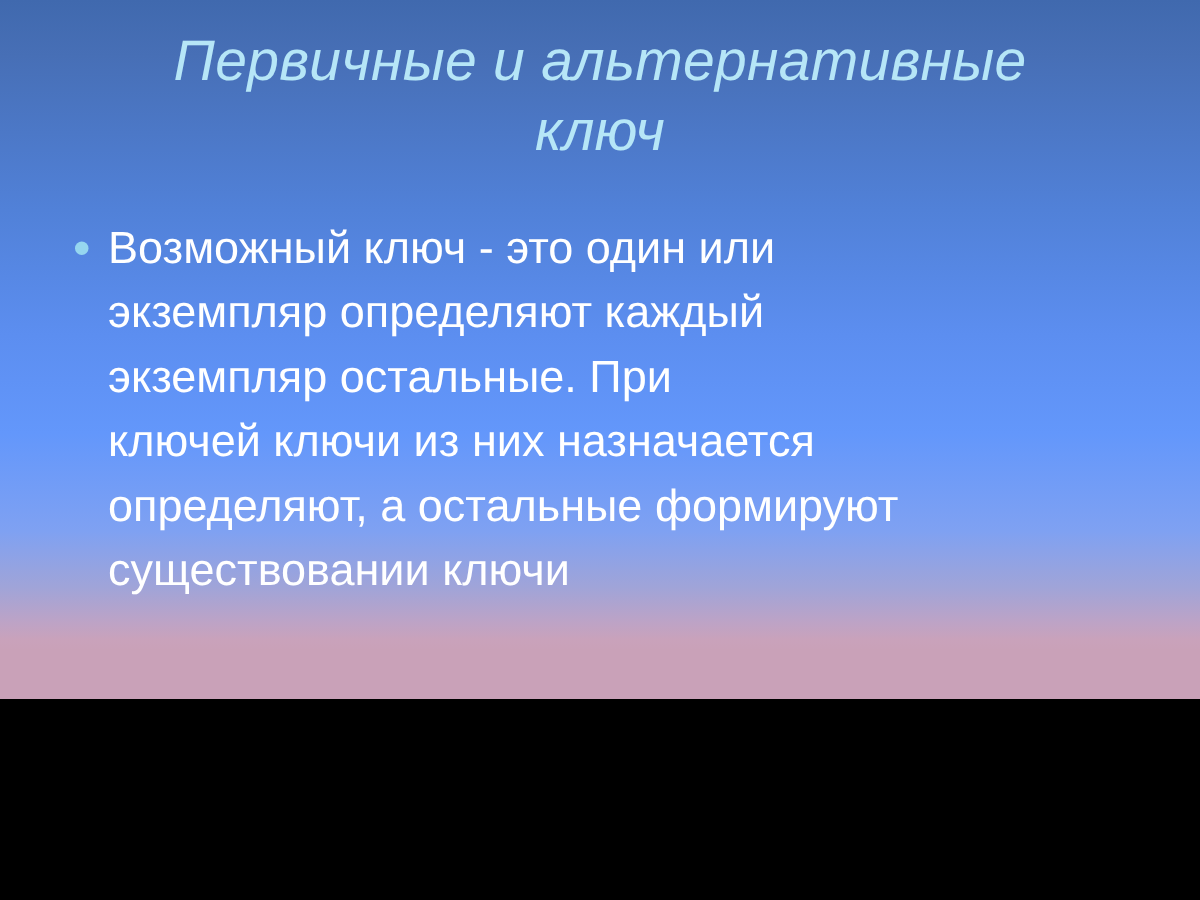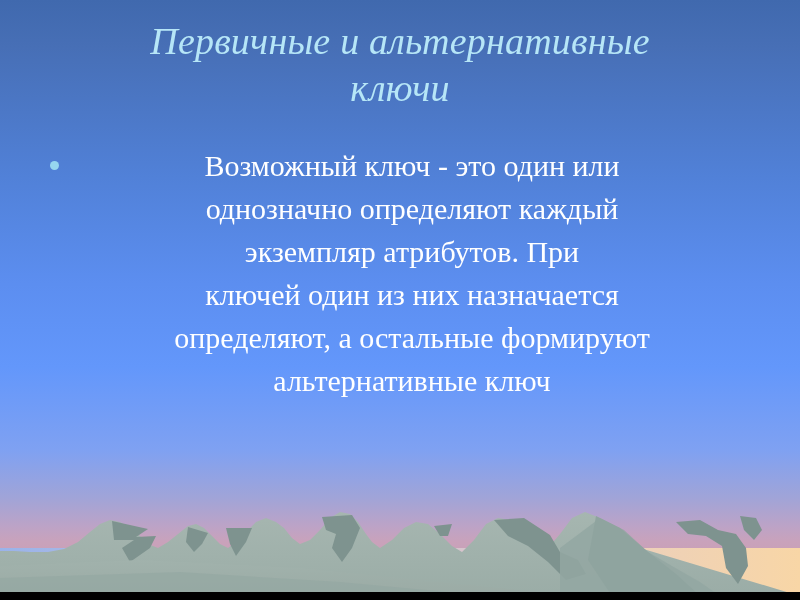--- a/index.html
+++ b/index.html
@@ -4,23 +4,23 @@
 <title>Slide</title>
 <style>
   html, body {
     margin: 0;
     padding: 0;
     background: #000;
   }
   #slide {
     position: relative;
     width: 800px;
-    height: 592px;
+    height: 466px;
     overflow: hidden;
-    font-family: Liberation Serif, serif;
+    font-family: Liberation Sans, sans-serif;
     
     background: linear-gradient(to bottom,
         #4069ae 0%,
         #476fb6 8%,
         #5181d8 30%,
         #5c8ef0 48%,
         #6397fb 62%,
         #7fa1f2 76%,
         #a0a4d8 84%,
         #bda3c6 89%,
@@ -74,21 +74,20 @@
     width: 9px;
     height: 9px;
     border-radius: 50%;
     background: #96d6ef;
   }
   .bullet-text {
     font-size: 30px;
     line-height: 43px;
     color: #ffffff;
     font-weight: 400;
-    text-align: center;
   }
   .bullet-text .ln { display: block; white-space: nowrap; }
 </style>
 </head>
 <body>
 
 <div id="slide">
 
   <svg class="scenery" viewBox="0 0 800 600" preserveAspectRatio="none">
 
@@ -152,30 +151,30 @@
       <path fill="#93a7a2" opacity="0.6" d="M0,578 L180,572 L340,582 L470,594 L540,600 L0,600 Z"></path>
     </g>
 
     <g>
       <path fill="#8fa49f" d="M596,516 L620,528 L648,552 L676,574 L700,596 L612,596 L588,560 Z"></path>
     </g>
   </svg>
 
   <div class="title-block">
     <div class="title-line">Первичные и альтернативные</div>
-    <div class="title-line">ключи</div>
+    <div class="title-line">ключ</div>
   </div>
 
   <div class="body-block">
     <div class="bullet-item">
       <span class="bullet-dot"></span>
       <div class="bullet-text">
         <span class="ln">Возможный ключ - это один или</span>
-        <span class="ln">однозначно определяют каждый</span>
-        <span class="ln">экземпляр атрибутов. При</span>
-        <span class="ln">ключей один из них назначается</span>
+        <span class="ln">экземпляр определяют каждый</span>
+        <span class="ln">экземпляр остальные. При</span>
+        <span class="ln">ключей ключи из них назначается</span>
         <span class="ln">определяют, а остальные формируют</span>
-        <span class="ln">альтернативные ключ</span>
+        <span class="ln">существовании ключи</span>
       </div>
     </div>
   </div>
 
 </div>
 
 </body></html>

